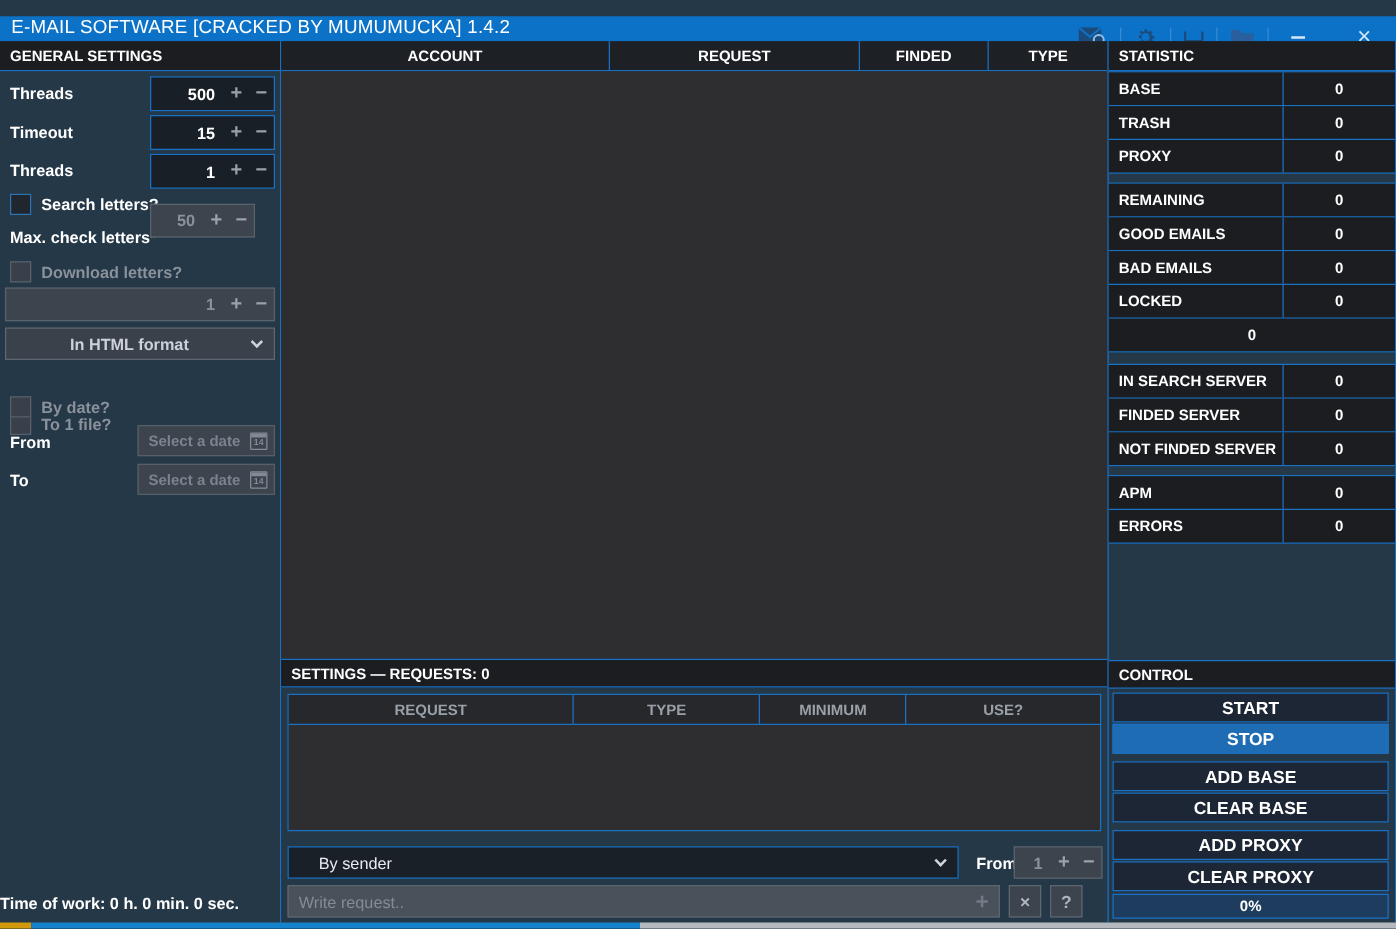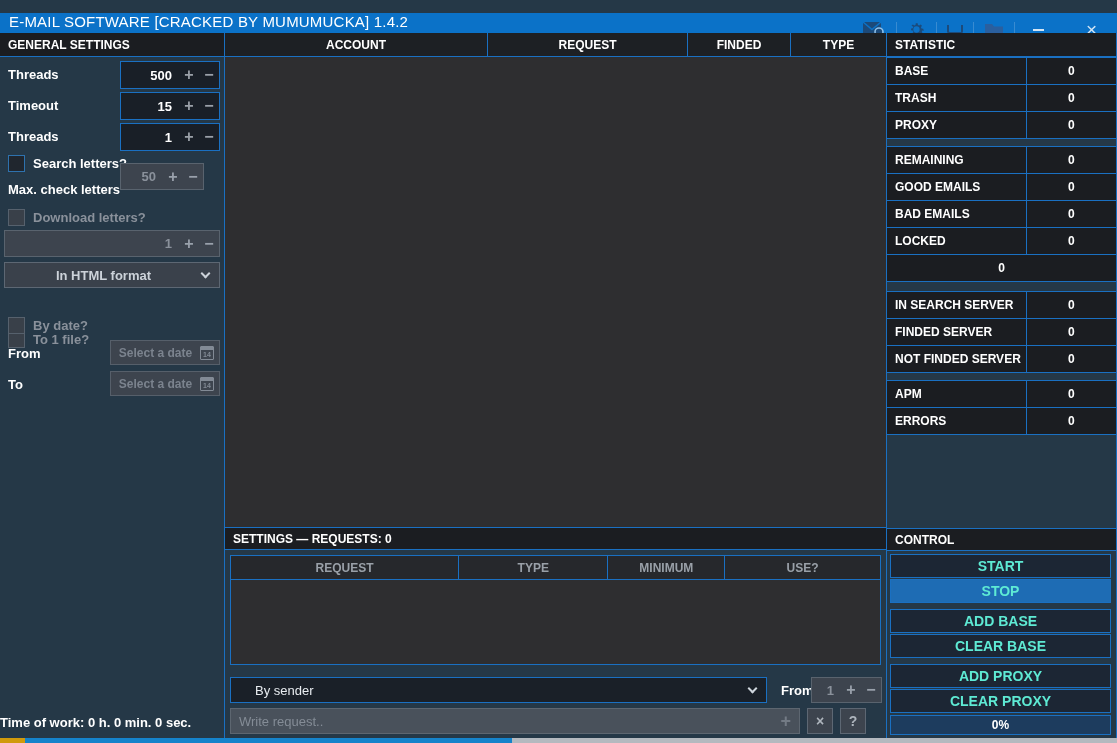--- a/index.html
+++ b/index.html
@@ -65,21 +65,21 @@
   .thcell + .thcell{border-left:1px solid var(--acc);}
   .thcell.muted{color:#99a0a8;}
 
   
   .stat-group{position:absolute;left:0;width:229px;border-top:1px solid var(--acc);}
   .stat-row{display:flex;height:27px;border-bottom:1px solid var(--acc);background:var(--hdrbg);}
   .stat-label{flex:0 0 61%;border-right:1px solid var(--acc);color:#fff;font-size:12px;font-weight:bold;display:flex;align-items:center;padding-left:8px;}
   .stat-value{flex:1;color:#fff;font-size:12px;font-weight:bold;display:flex;align-items:center;justify-content:center;}
 
   
-  .ctl-btn{position:absolute;left:3px;width:221px;height:24px;background:#1c2634;border:1px solid var(--acc);color:#5eead4;font-weight:600;font-size:14px;display:flex;align-items:center;justify-content:center;cursor:default;}
+  .ctl-btn{position:absolute;left:3px;width:221px;height:24px;background:#1c2634;border:1px solid var(--acc);color:#ffffff;font-weight:600;font-size:14px;display:flex;align-items:center;justify-content:center;cursor:default;}
   .ctl-btn.active{background:#1e6cb4;}
   .progressbar{position:absolute;left:3px;width:221px;height:20px;background:#1d3c5e;border:1px solid var(--acc);color:#fff;font-weight:bold;font-size:12px;display:flex;align-items:center;justify-content:center;}
 
   
   .req-select{background:#1a2028;border:1px solid var(--acc);display:flex;align-items:center;color:#e8ecf0;font-size:13px;}
   .req-select .dtext{flex:1;text-align:left;padding-left:24px;}
   .req-select .chev{border-color:#cfd6dd;}
   .req-input{background:#49515b;border:1px solid #5d6670;display:flex;align-items:center;}
   .req-input input{flex:1;background:transparent;border:none;outline:none;color:#d8dde2;font-size:13px;padding-left:8px;}
   .req-input input::placeholder{color:#848c96;}

